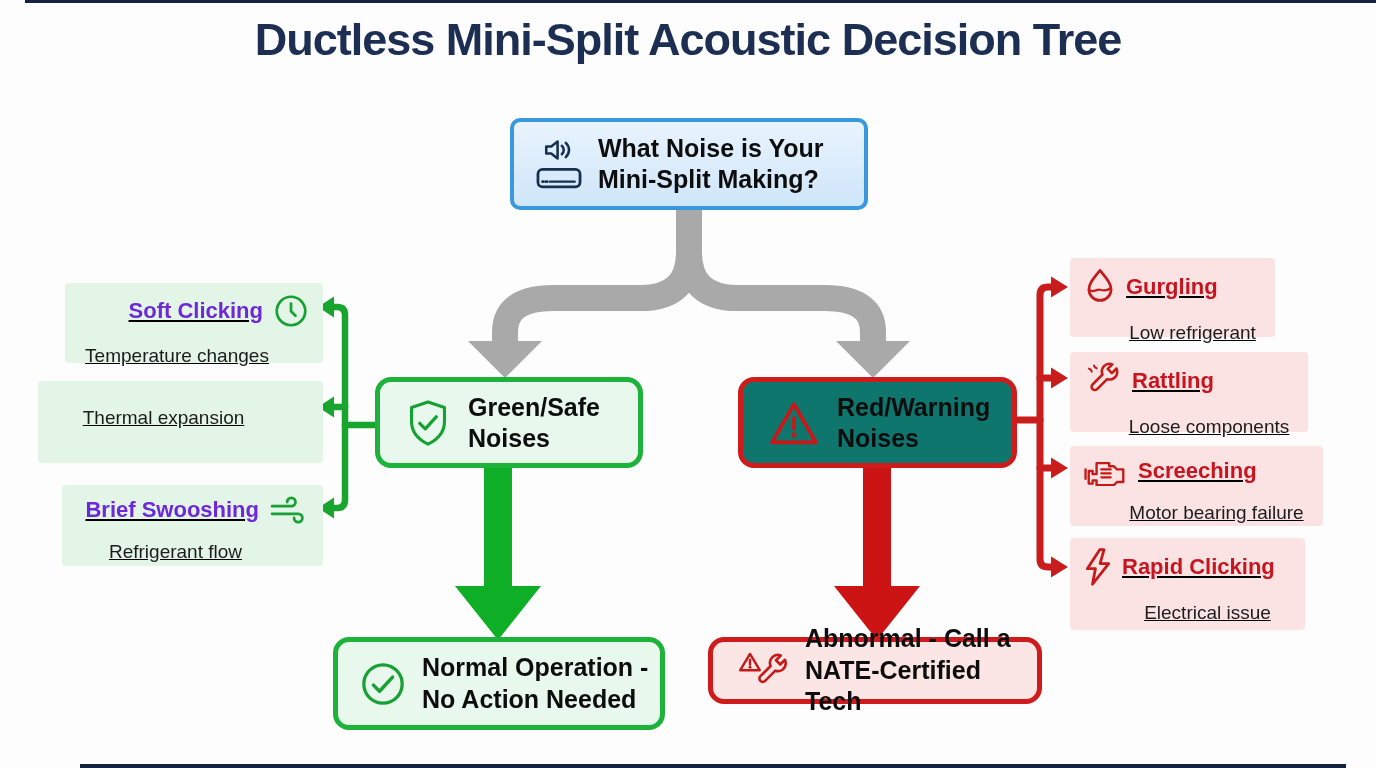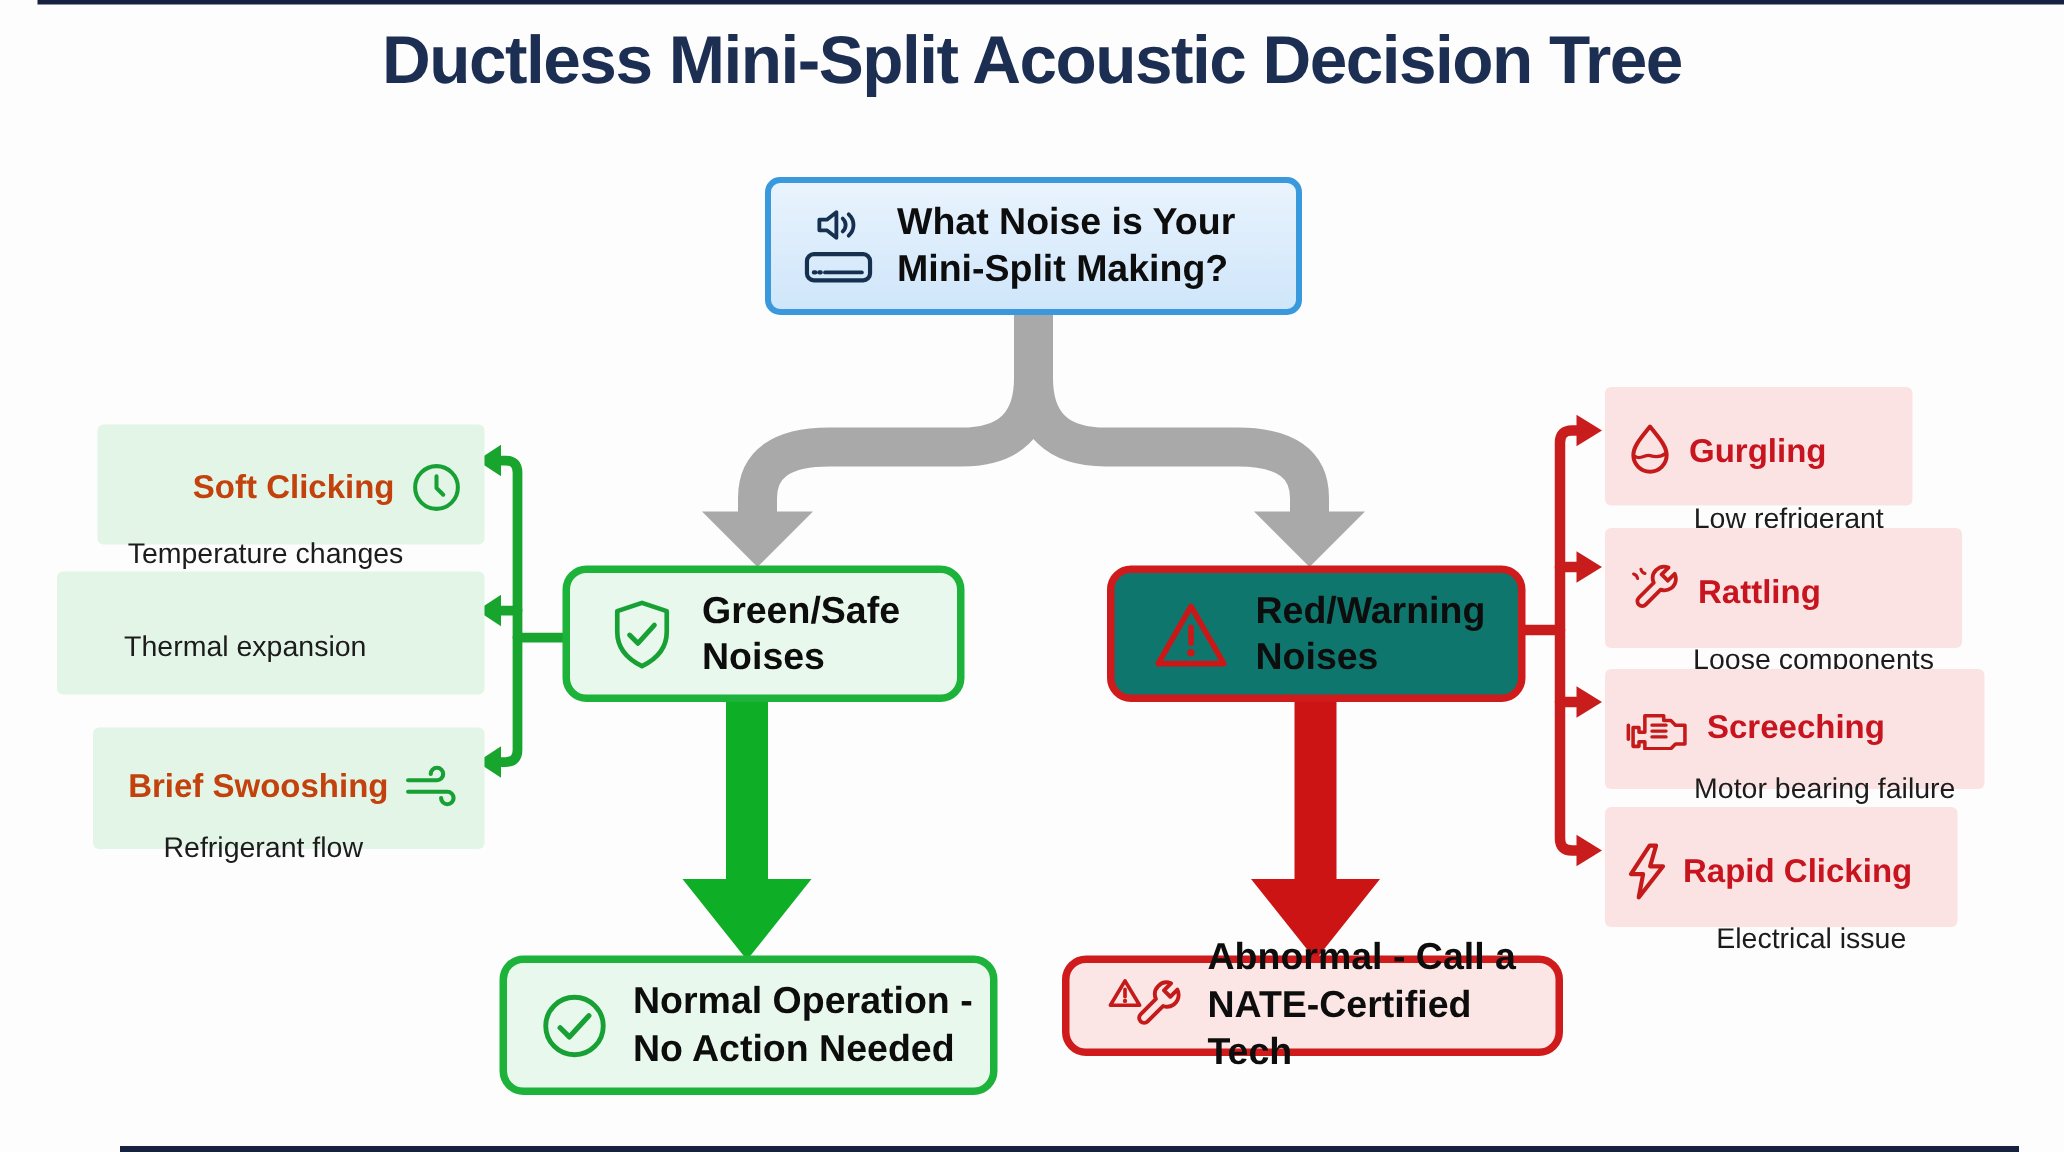--- a/index.html
+++ b/index.html
@@ -30,40 +30,40 @@
   .root .txt{font-size:25px;font-weight:bold;color:#0d0d0d;line-height:1.24;}
   .icon-col{display:flex;flex-direction:column;align-items:center;gap:4px;}
 
   
   .branch{border-radius:16px;gap:18px;padding-left:26px;}
   .branch .txt{font-size:25px;font-weight:bold;color:#0d0d0d;line-height:1.24;}
   .branch-green{left:375px;top:377px;width:268px;height:91px;border:5px solid #1db33a;background:#e9f8ec;}
   .branch-red{left:738px;top:377px;width:279px;height:91px;border:5px solid #cf1b1b;background:#0f766e;}
 
   
-  .leaf{position:absolute;border-radius:4px;box-sizing:border-box;padding-top:24px;}
+  .leaf{position:absolute;border-radius:4px;box-sizing:border-box;padding-top:10px;text-decoration:underline;}
   .leaf.green{background:#e3f5e6;}
   .leaf.red{background:#fbe3e3;}
   .leaf-head{display:flex;align-items:center;gap:10px;}
   .leaf.green .leaf-head{justify-content:flex-end;padding-right:14px;}
   .leaf.red .leaf-head{justify-content:flex-start;padding-left:14px;}
   .leaf-title{font-size:22px;font-weight:bold;}
-  .leaf.green .leaf-title{color:#c2410c;}
+  .leaf.green .leaf-title{color:#6d28d9;}
   .leaf.red .leaf-title{color:#c8141f;}
   .leaf-sub{font-size:19px;color:#1c1c1c;text-align:center;margin-top:16px;}
   .leaf.green .leaf-sub{padding-right:34px;}
   .leaf.red .leaf-sub{padding-left:40px;}
 
   .g0{left:65px;top:283px;width:258px;height:80px;}
   .g1{left:38px;top:381px;width:285px;height:82px;}
   .g2{left:62px;top:485px;width:261px;height:81px;}
   .r0{left:1070px;top:258px;width:205px;height:79px;}
   .r1{left:1070px;top:352px;width:238px;height:80px;}
   .r2{left:1070px;top:446px;width:253px;height:80px;}
-  .r3{left:1070px;top:538px;width:235px;height:80px;}
+  .r3{left:1070px;top:538px;width:235px;height:92px;}
 
   
   .outcome{border-radius:16px;gap:16px;padding-left:22px;}
   .outcome .txt{font-size:25px;font-weight:bold;color:#0d0d0d;line-height:1.26;}
   .outcome-green{left:333px;top:637px;width:332px;height:93px;border:5px solid #1db33a;background:#e9f8ec;}
   .outcome-red{left:708px;top:637px;width:334px;height:67px;border:5px solid #cf1b1b;background:#fbe5e5;padding-left:24px;}
 
   .txt span{display:block;}
   svg{flex:none;}
 </style>

